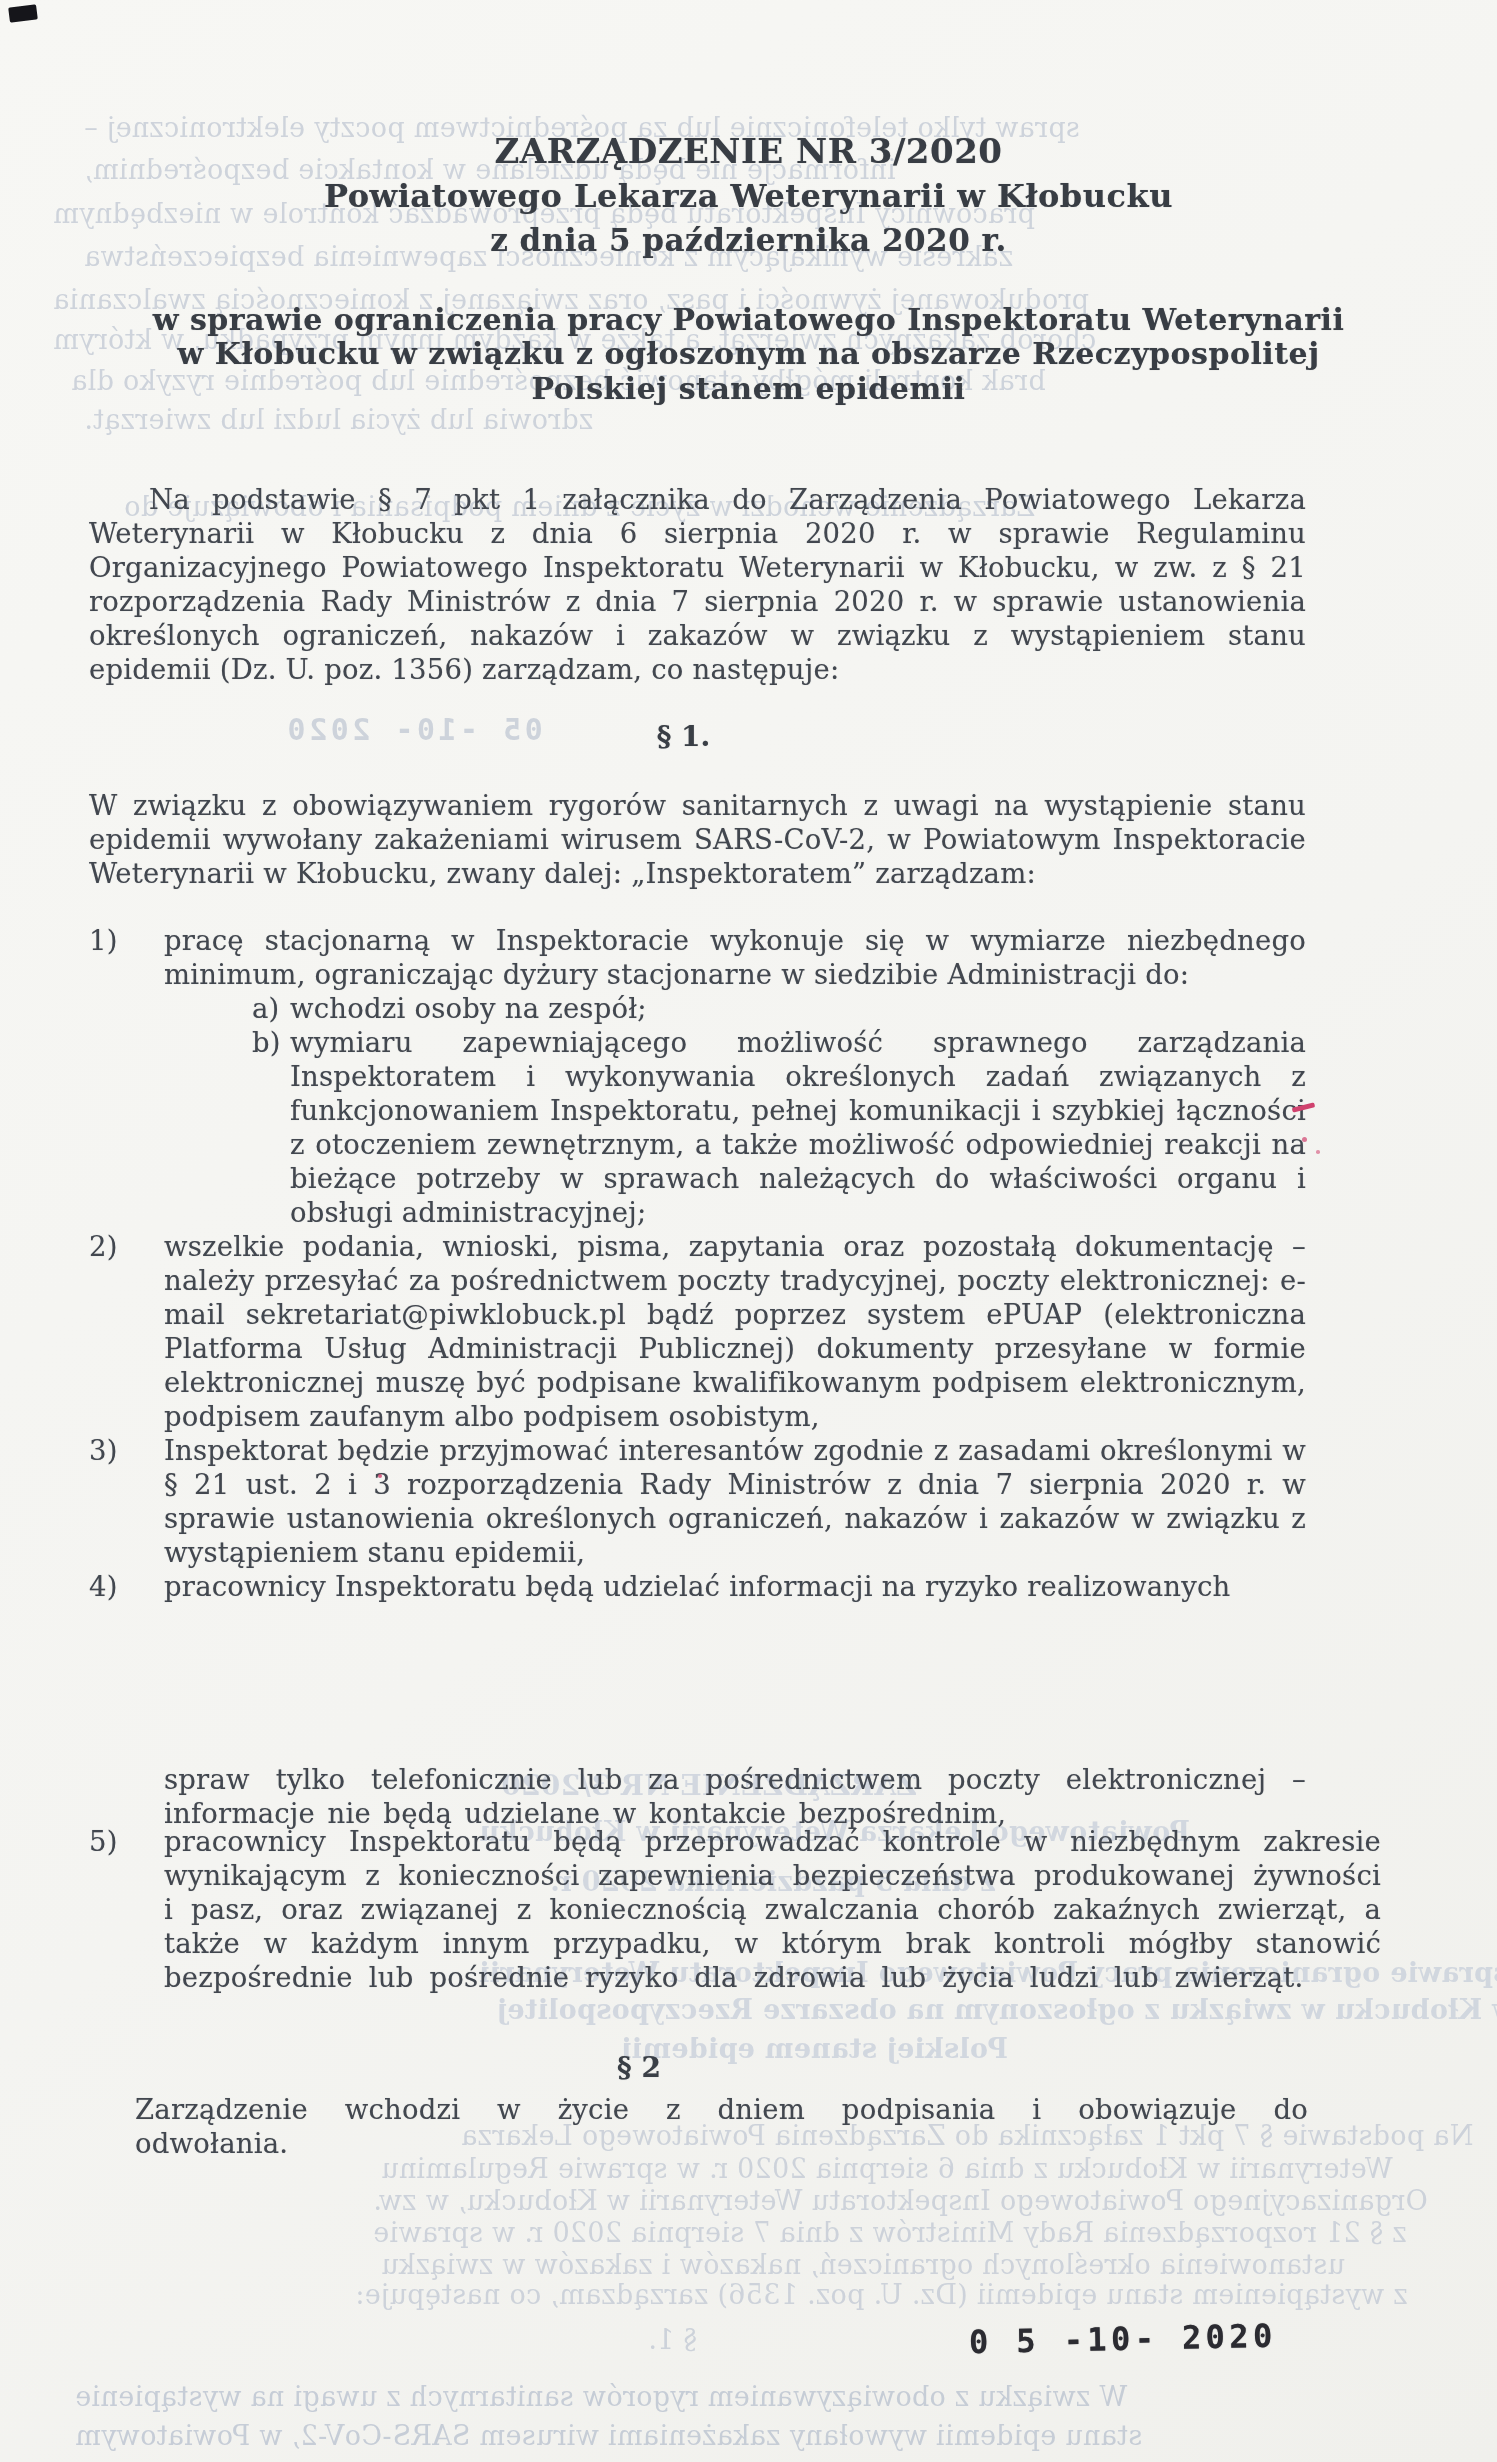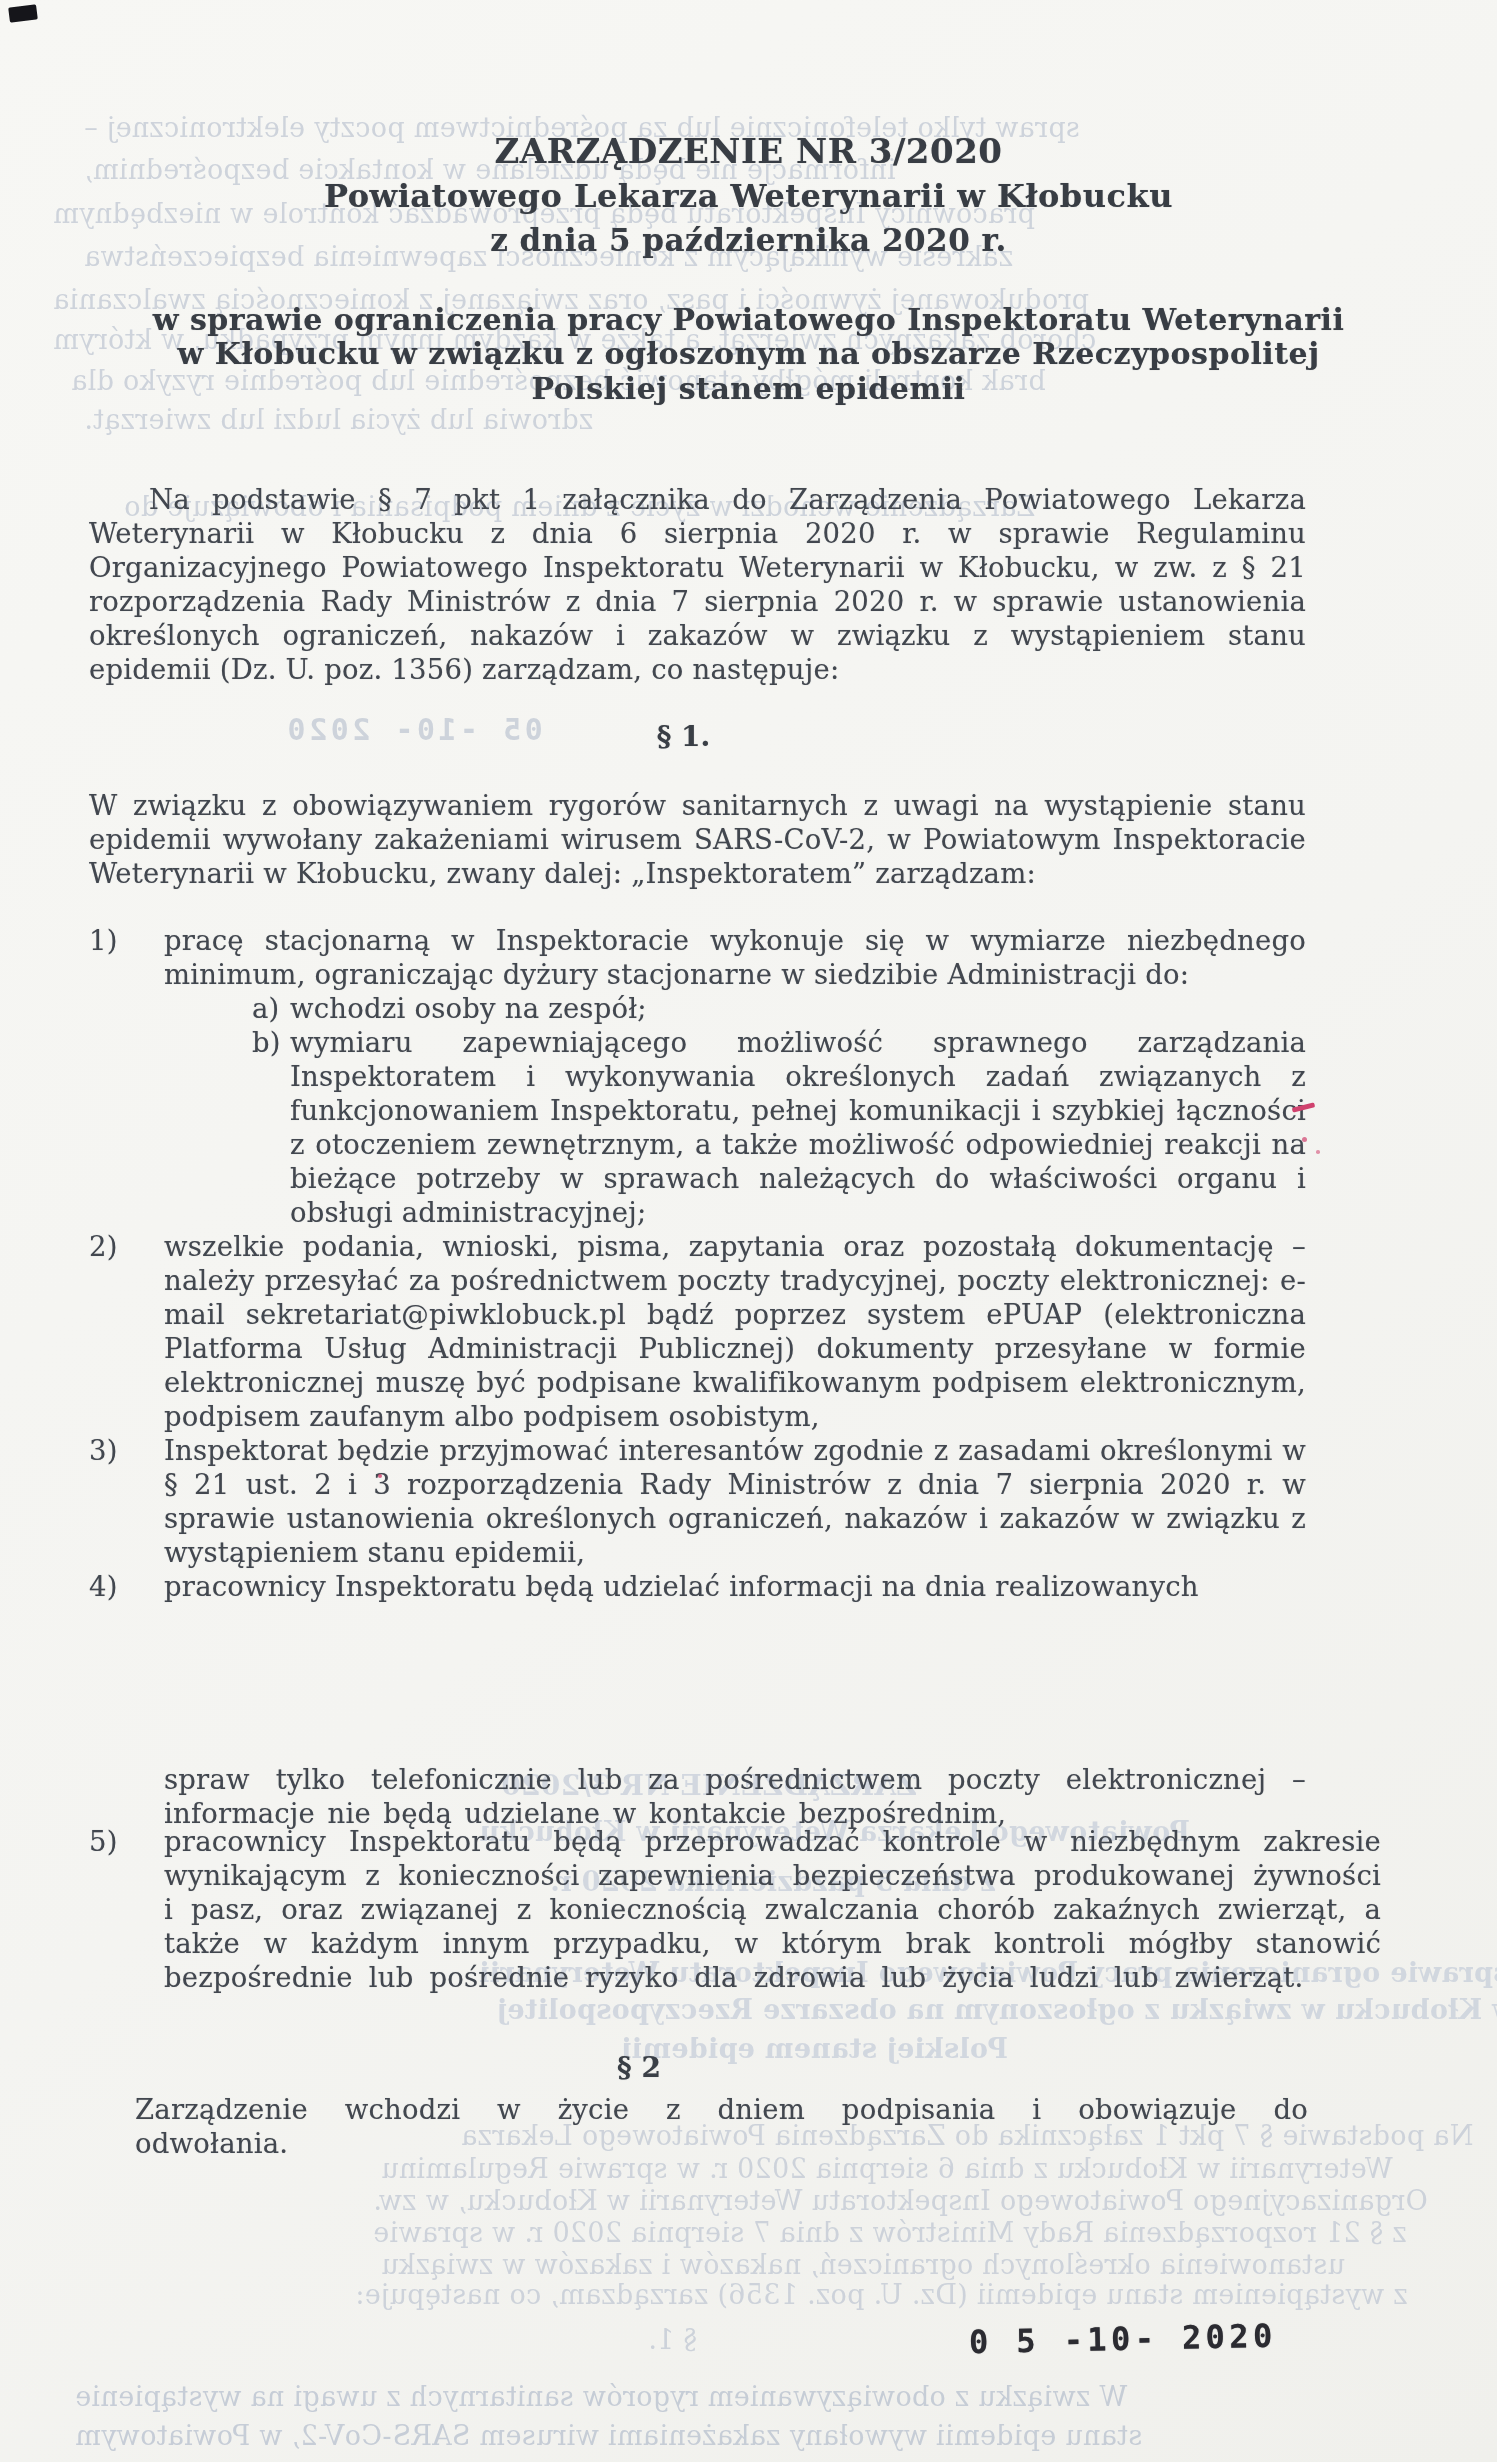--- a/index.html
+++ b/index.html
@@ -114,21 +114,21 @@
       <div class="body-text item">
         <span class="marker">2)</span>
         <span>wszelkie podania, wnioski, pisma, zapytania oraz pozostałą dokumentację – należy przesyłać za pośrednictwem poczty tradycyjnej, poczty elektronicznej: e-mail sekretariat@piwklobuck.pl bądź poprzez system ePUAP (elektroniczna Platforma Usług Administracji Publicznej) dokumenty przesyłane w formie elektronicznej muszę być podpisane kwalifikowanym podpisem elektronicznym, podpisem zaufanym albo podpisem osobistym,</span>
       </div>
       <div class="body-text item">
         <span class="marker">3)</span>
         <span>Inspektorat będzie przyjmować interesantów zgodnie z zasadami określonymi w § 21 ust. 2 i 3 rozporządzenia Rady Ministrów z dnia 7 sierpnia 2020 r. w sprawie ustanowienia określonych ograniczeń, nakazów i zakazów w związku z wystąpieniem stanu epidemii,</span>
       </div>
       <div class="body-text item">
         <span class="marker">4)</span>
-        <span>pracownicy Inspektoratu będą udzielać informacji na dnia realizowanych</span>
+        <span>pracownicy Inspektoratu będą udzielać informacji na ryzyko realizowanych</span>
       </div>
     </div>
 
     <div class="abs body-text" style="left:164px;top:1762px;width:1142px;word-spacing:3.5px;">spraw tylko telefonicznie lub za pośrednictwem poczty elektronicznej – informacje nie będą udzielane w kontakcie bezpośrednim,</div>
 
     <div class="abs body-text item ws" style="left:89px;top:1824px;width:1217px;">
       <span class="marker">5)</span>
       <span>pracownicy Inspektoratu będą przeprowadzać kontrole w niezbędnym zakresie wynikającym z konieczności zapewnienia bezpieczeństwa produkowanej żywności i pasz, oraz związanej z koniecznością zwalczania chorób zakaźnych zwierząt, a także w każdym innym przypadku, w którym brak kontroli mógłby stanowić bezpośrednie lub pośrednie ryzyko dla zdrowia lub życia ludzi lub zwierząt.</span>
     </div>
 

